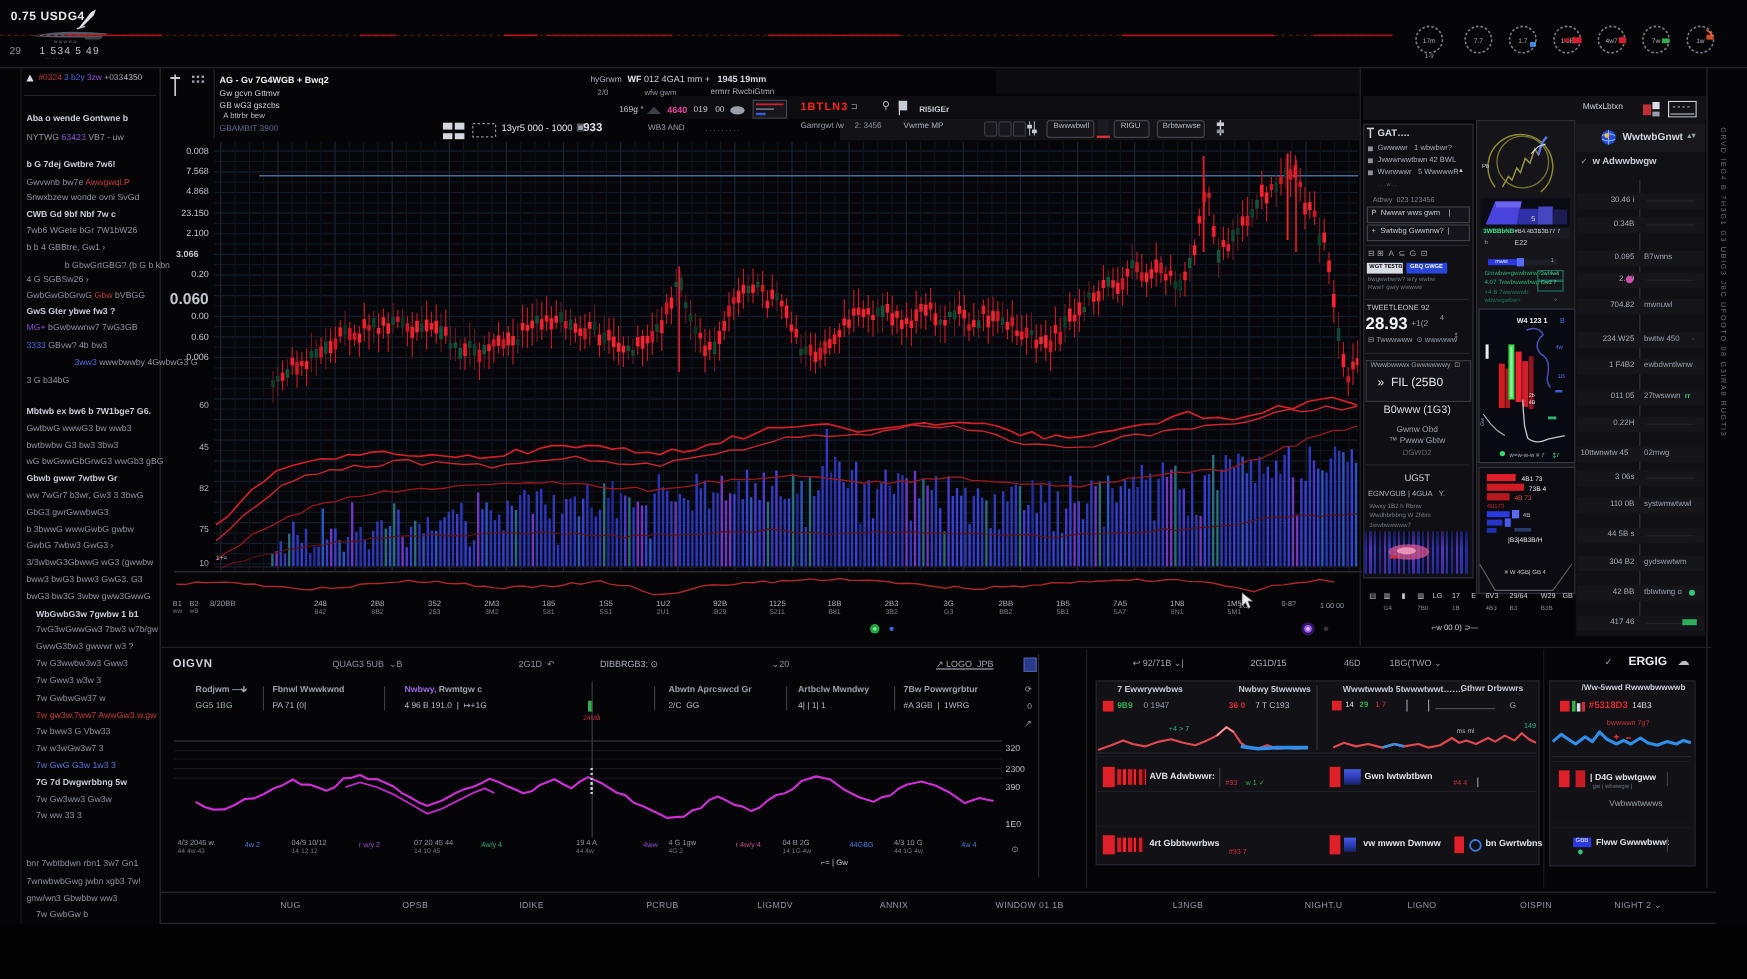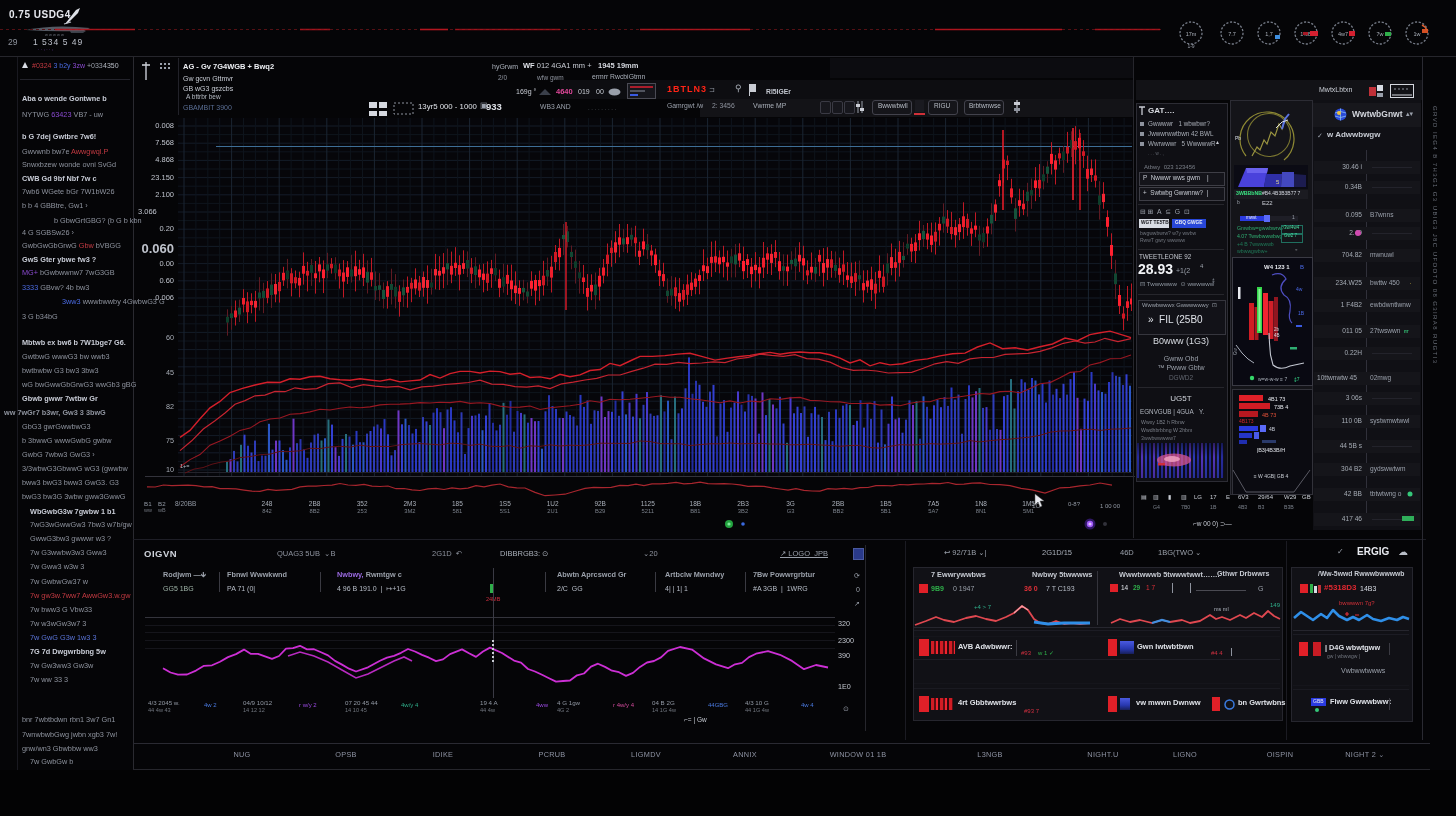--- a/index.html
+++ b/index.html
@@ -91,21 +91,21 @@
 <div class="t" style="left:22px;top:256px;font-size:7.3px;color:#c9cdd7;font-weight:bold;letter-spacing:0px;">GwS Gter ybwe fw3 ?</div>
 <div class="t" style="left:22px;top:269px;font-size:7.3px;color:#8e939e;font-weight:normal;letter-spacing:0px;"><span style="color:#8a4ad0">MG+</span> bGwbwwnw7 7wG3GB</div>
 <div class="t" style="left:22px;top:284px;font-size:7.3px;color:#8e939e;font-weight:normal;letter-spacing:0px;"><span style="color:#4a6ae0">3333</span>  GBvw? 4b bw3</div>
 <div class="t" style="left:22px;top:298px;font-size:7.3px;color:#8e939e;font-weight:normal;letter-spacing:0px;padding-left:40px;"><span style="color:#4a6ae0">3ww3</span> wwwbwwby 4GwbwG3 G</div>
 <div class="t" style="left:22px;top:313px;font-size:7.3px;color:#8e939e;font-weight:normal;letter-spacing:0px;">3 G b34bG</div>
 <div class="t" style="left:22px;top:339px;font-size:7.3px;color:#c9cdd7;font-weight:bold;letter-spacing:0px;">Mbtwb ex bw6 b 7W1bge7 G6.</div>
 <div class="t" style="left:22px;top:353px;font-size:7.3px;color:#8e939e;font-weight:normal;letter-spacing:0px;">GwtbwG wwwG3 bw  wwb3</div>
 <div class="t" style="left:22px;top:367px;font-size:7.3px;color:#8e939e;font-weight:normal;letter-spacing:0px;">bwtbwbw G3 bw3 3bw3</div>
 <div class="t" style="left:22px;top:381px;font-size:7.3px;color:#8e939e;font-weight:normal;letter-spacing:0px;">wG bwGwwGbGrwG3 wwGb3 gBG</div>
 <div class="t" style="left:22px;top:395px;font-size:7.3px;color:#c9cdd7;font-weight:bold;letter-spacing:0px;">Gbwb gwwr 7wtbw Gr</div>
-<div class="t" style="left:4px;top:409px;font-size:7.3px;color:#8e939e;font-weight:bold;letter-spacing:0px;">ww 7wGr7 b3wr, Gw3 3 3bwG</div>
+<div class="t" style="left:22px;top:409px;font-size:7.3px;color:#8e939e;font-weight:normal;letter-spacing:0px;">ww 7wGr7 b3wr, Gw3 3 3bwG</div>
 <div class="t" style="left:22px;top:423px;font-size:7.3px;color:#8e939e;font-weight:normal;letter-spacing:0px;">GbG3 gwrGwwbwG3</div>
 <div class="t" style="left:22px;top:437px;font-size:7.3px;color:#8e939e;font-weight:normal;letter-spacing:0px;">b 3bwwG wwwGwbG gwbw</div>
 <div class="t" style="left:22px;top:451px;font-size:7.3px;color:#8e939e;font-weight:normal;letter-spacing:0px;">GwbG 7wbw3 GwG3  ›</div>
 <div class="t" style="left:22px;top:465px;font-size:7.3px;color:#8e939e;font-weight:normal;letter-spacing:0px;">3/3wbwG3GbwwG wG3 (gwwbw</div>
 <div class="t" style="left:22px;top:479px;font-size:7.3px;color:#8e939e;font-weight:normal;letter-spacing:0px;">bww3 bwG3 bww3 GwG3. G3</div>
 <div class="t" style="left:22px;top:493px;font-size:7.3px;color:#8e939e;font-weight:normal;letter-spacing:0px;">bwG3 bw3G 3wbw gww3GwwG</div>
 <div class="t" style="left:30px;top:508px;font-size:7.3px;color:#c9cdd7;font-weight:bold;letter-spacing:0px;">WbGwbG3w 7gwbw 1  b1</div>
 <div class="t" style="left:30px;top:521px;font-size:7.3px;color:#8e939e;font-weight:normal;letter-spacing:0px;">7wG3wGwwGw3 7bw3 w7b/gw</div>
 <div class="t" style="left:30px;top:535px;font-size:7.3px;color:#8e939e;font-weight:normal;letter-spacing:0px;">GwwG3bw3 gwwwr w3 ?</div>
 <div class="t" style="left:30px;top:549px;font-size:7.3px;color:#8e939e;font-weight:normal;letter-spacing:0px;">7w G3wwbw3w3 Gww3</div>
@@ -779,21 +779,21 @@
       <circle cx="25" cy="8" r="2" fill="#32323a"></circle>
     </svg>
 <svg class="abs" style="left:1033px;top:493px" width="14" height="16">
       <path d="M2 1 L2 12 L5 9 L7 14 L9 13 L7 8 L11 8 Z" fill="#e8eaf0" stroke="#555" stroke-width="0.5"></path>
     </svg>
 <div class="t" style="left:138px;top:122.0px;font-size:7.5px;color:#bfc3cc;font-weight:normal;letter-spacing:0px;width:36px;text-align:right;">0.008</div>
 <div class="t" style="left:138px;top:139.2px;font-size:7.5px;color:#bfc3cc;font-weight:normal;letter-spacing:0px;width:36px;text-align:right;">7.568</div>
 <div class="t" style="left:138px;top:156.4px;font-size:7.5px;color:#bfc3cc;font-weight:normal;letter-spacing:0px;width:36px;text-align:right;">4.868</div>
 <div class="t" style="left:138px;top:173.6px;font-size:7.5px;color:#bfc3cc;font-weight:normal;letter-spacing:0px;width:36px;text-align:right;">23.150</div>
 <div class="t" style="left:138px;top:190.8px;font-size:7.5px;color:#bfc3cc;font-weight:normal;letter-spacing:0px;width:36px;text-align:right;">2.100</div>
-<div class="t" style="left:138px;top:208.0px;font-size:7.5px;color:#bfc3cc;font-weight:normal;letter-spacing:0px;width:36px;text-align:left;">3.066</div>
+<div class="t" style="left:138px;top:208.0px;font-size:7.5px;color:#bfc3cc;font-weight:bold;letter-spacing:0px;width:36px;text-align:center;">3.066</div>
 <div class="t" style="left:138px;top:225.2px;font-size:7.5px;color:#bfc3cc;font-weight:normal;letter-spacing:0px;width:36px;text-align:right;">0.20</div>
 <div class="t" style="left:138px;top:242.39999999999998px;font-size:13px;color:#bfc3cc;font-weight:bold;letter-spacing:0px;width:36px;text-align:right;">0.060</div>
 <div class="t" style="left:138px;top:259.6px;font-size:7.5px;color:#bfc3cc;font-weight:normal;letter-spacing:0px;width:36px;text-align:right;">0.00</div>
 <div class="t" style="left:138px;top:276.79999999999995px;font-size:7.5px;color:#bfc3cc;font-weight:normal;letter-spacing:0px;width:36px;text-align:right;">0.60</div>
 <div class="t" style="left:138px;top:294.0px;font-size:7.5px;color:#bfc3cc;font-weight:normal;letter-spacing:0px;width:36px;text-align:right;">0.006</div>
 <div class="t" style="left:138px;top:334px;font-size:7.2px;color:#a8adb6;font-weight:normal;letter-spacing:0px;width:36px;text-align:right;">60</div>
 <div class="t" style="left:138px;top:369px;font-size:7.2px;color:#a8adb6;font-weight:normal;letter-spacing:0px;width:36px;text-align:right;">45</div>
 <div class="t" style="left:138px;top:403px;font-size:7.2px;color:#a8adb6;font-weight:normal;letter-spacing:0px;width:36px;text-align:right;">82</div>
 <div class="t" style="left:138px;top:437px;font-size:7.2px;color:#a8adb6;font-weight:normal;letter-spacing:0px;width:36px;text-align:right;">75</div>
 <div class="t" style="left:138px;top:466px;font-size:7.2px;color:#a8adb6;font-weight:normal;letter-spacing:0px;width:36px;text-align:right;">10</div>

